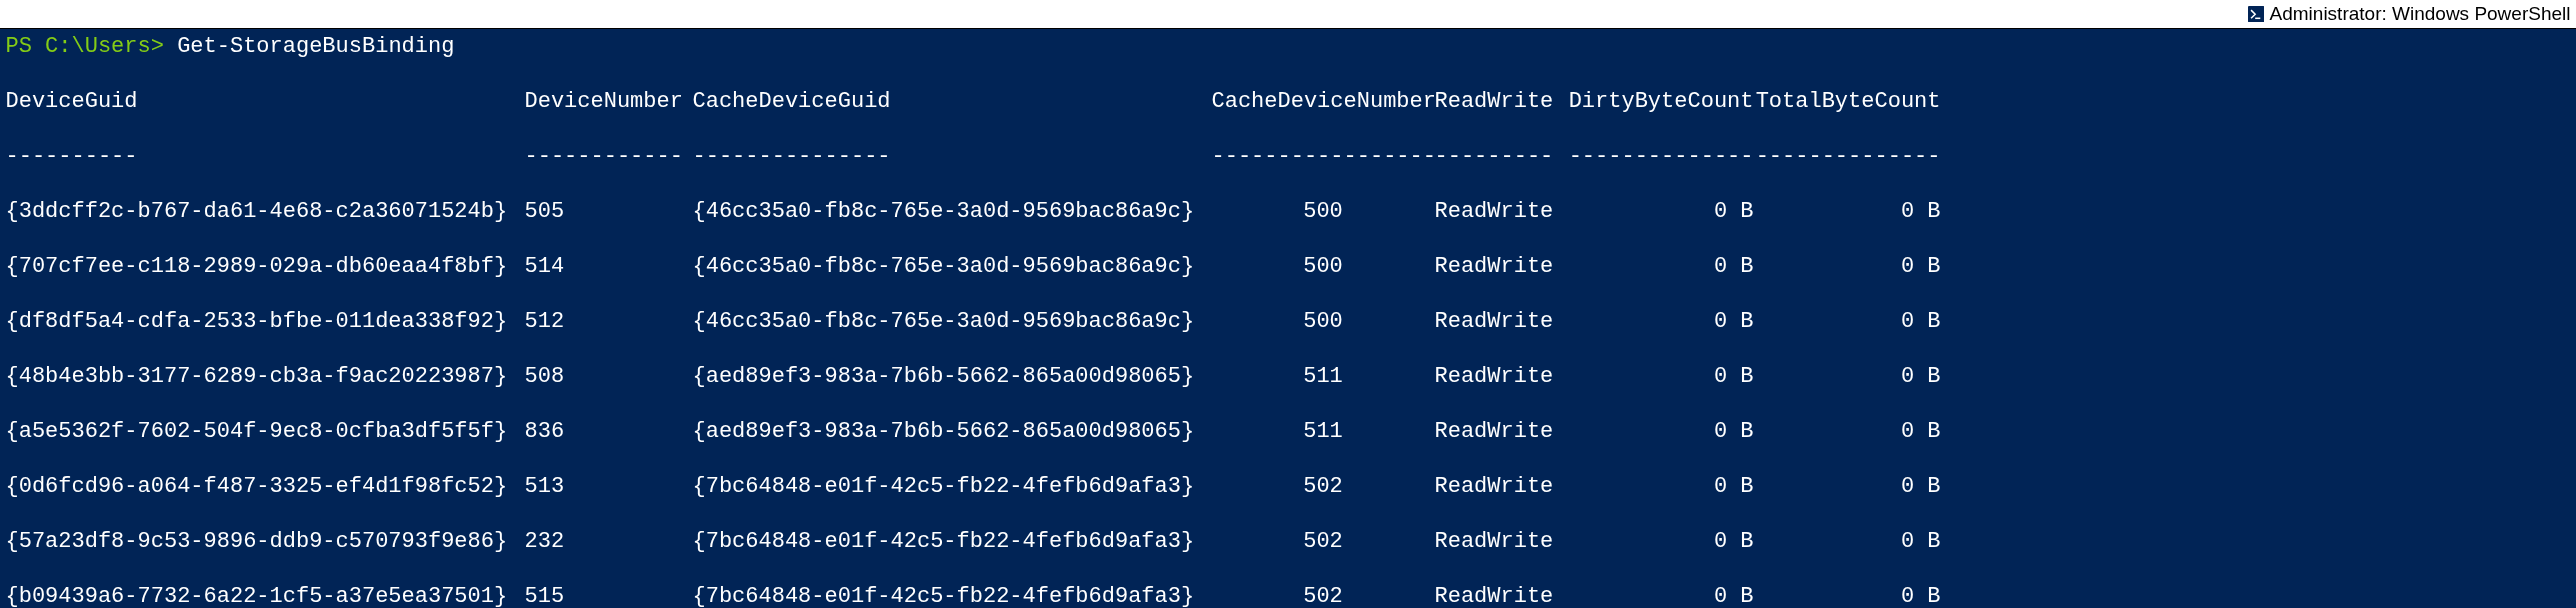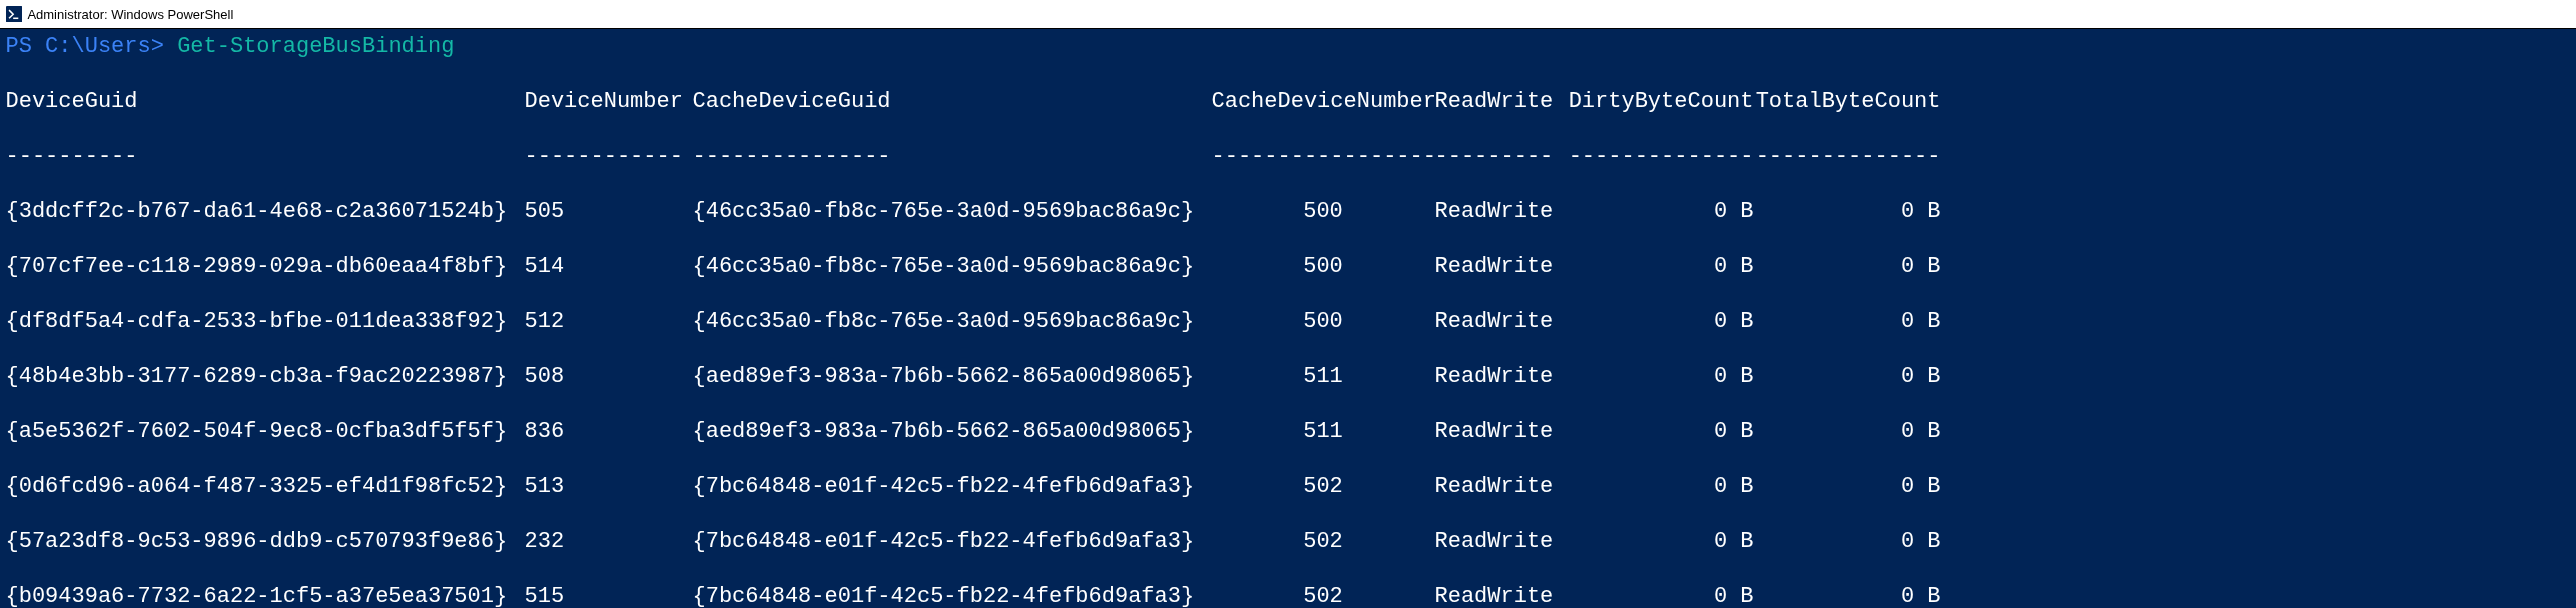--- a/index.html
+++ b/index.html
@@ -13,46 +13,47 @@
       width: 2576px;
     }
     .titlebar {
       background: #ffffff;
       border-bottom: 0.9px solid #000000;
       padding: 1.8px 5.5px;
       display: flex;
       align-items: center;
       height: 29px;
       font-family: 'Segoe UI', Tahoma, sans-serif;
-      font-size: 13px;
+      font-size: 19px;
       color: #000000;
+      justify-content: flex-end;
     }
     .titlebar-icon {
       width: 16.4px;
       height: 16.4px;
       margin-right: 5.5px;
       display: inline-flex;
       align-items: center;
       justify-content: center;
     }
     .terminal {
       background: #012456;
       color: #ffffff;
       font-size: 22px;
       line-height: 1.25;
       padding: 3.6px 5.5px;
       white-space: pre;
       letter-spacing: 0px;
       min-height: 580px;
     }
     .prompt-prefix {
-      color: #3b82f6;
+      color: #84cc16;
     }
     .command {
-      color: #14b8a6;
+      color: #ffffff;
     }
     .headers-row, .separator-row, .data-row {
       display: block;
     }
     .col {
       display: inline-block;
     }
     .c-deviceguid { width: 519px; }
     .c-devicenumber { width: 168px; text-align: left; }
     .c-cacheguid { width: 519px; }

